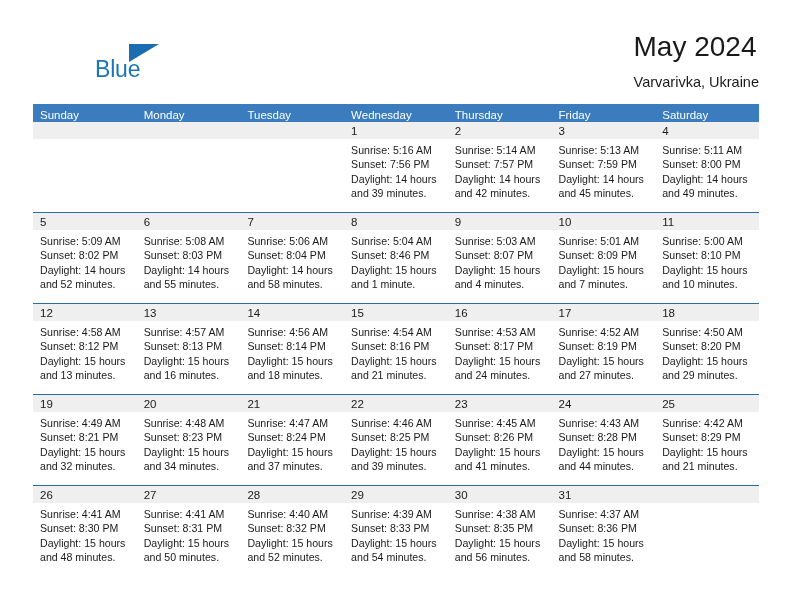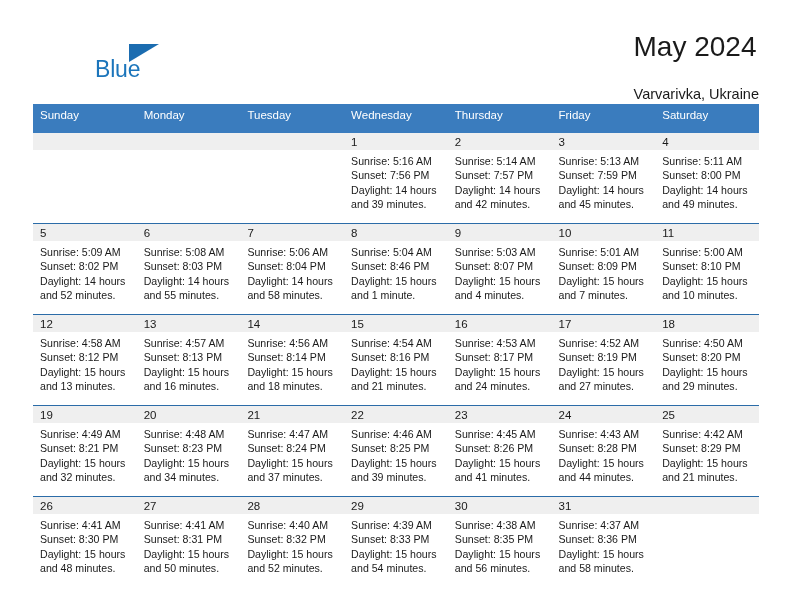--- a/index.html
+++ b/index.html
@@ -72,21 +72,21 @@
   .cal-title {
     font-size: 28px;
     color: #1a1a1a;
     line-height: 34px;
     white-space: nowrap;
   }
   .cal-subtitle {
     font-size: 14.5px;
     color: #1a1a1a;
     line-height: 20px;
-    margin-top: 20px;
+    margin-top: 8px;
     white-space: nowrap;
   }
 
   
   .calendar {
     position: absolute;
     left: 33px;
     top: 104px;
     width: 726px;
   }
@@ -94,21 +94,21 @@
     width: 726px;
     border-collapse: collapse;
     table-layout: fixed;
   }
   .cal-table th {
     background: #3a7cbe;
     color: #ffffff;
     font-size: 11.5px;
     font-weight: normal;
     text-align: left;
-    padding: 5px 0 12px 7px;
+    padding: 5px 0 1px 7px;
     height: 11px;
     border: none;
   }
   .cal-table td {
     vertical-align: top;
     padding: 0;
     border: none;
     border-top: 1.6px solid #2b6ca8;
     height: 90px;
     background: #ffffff;

